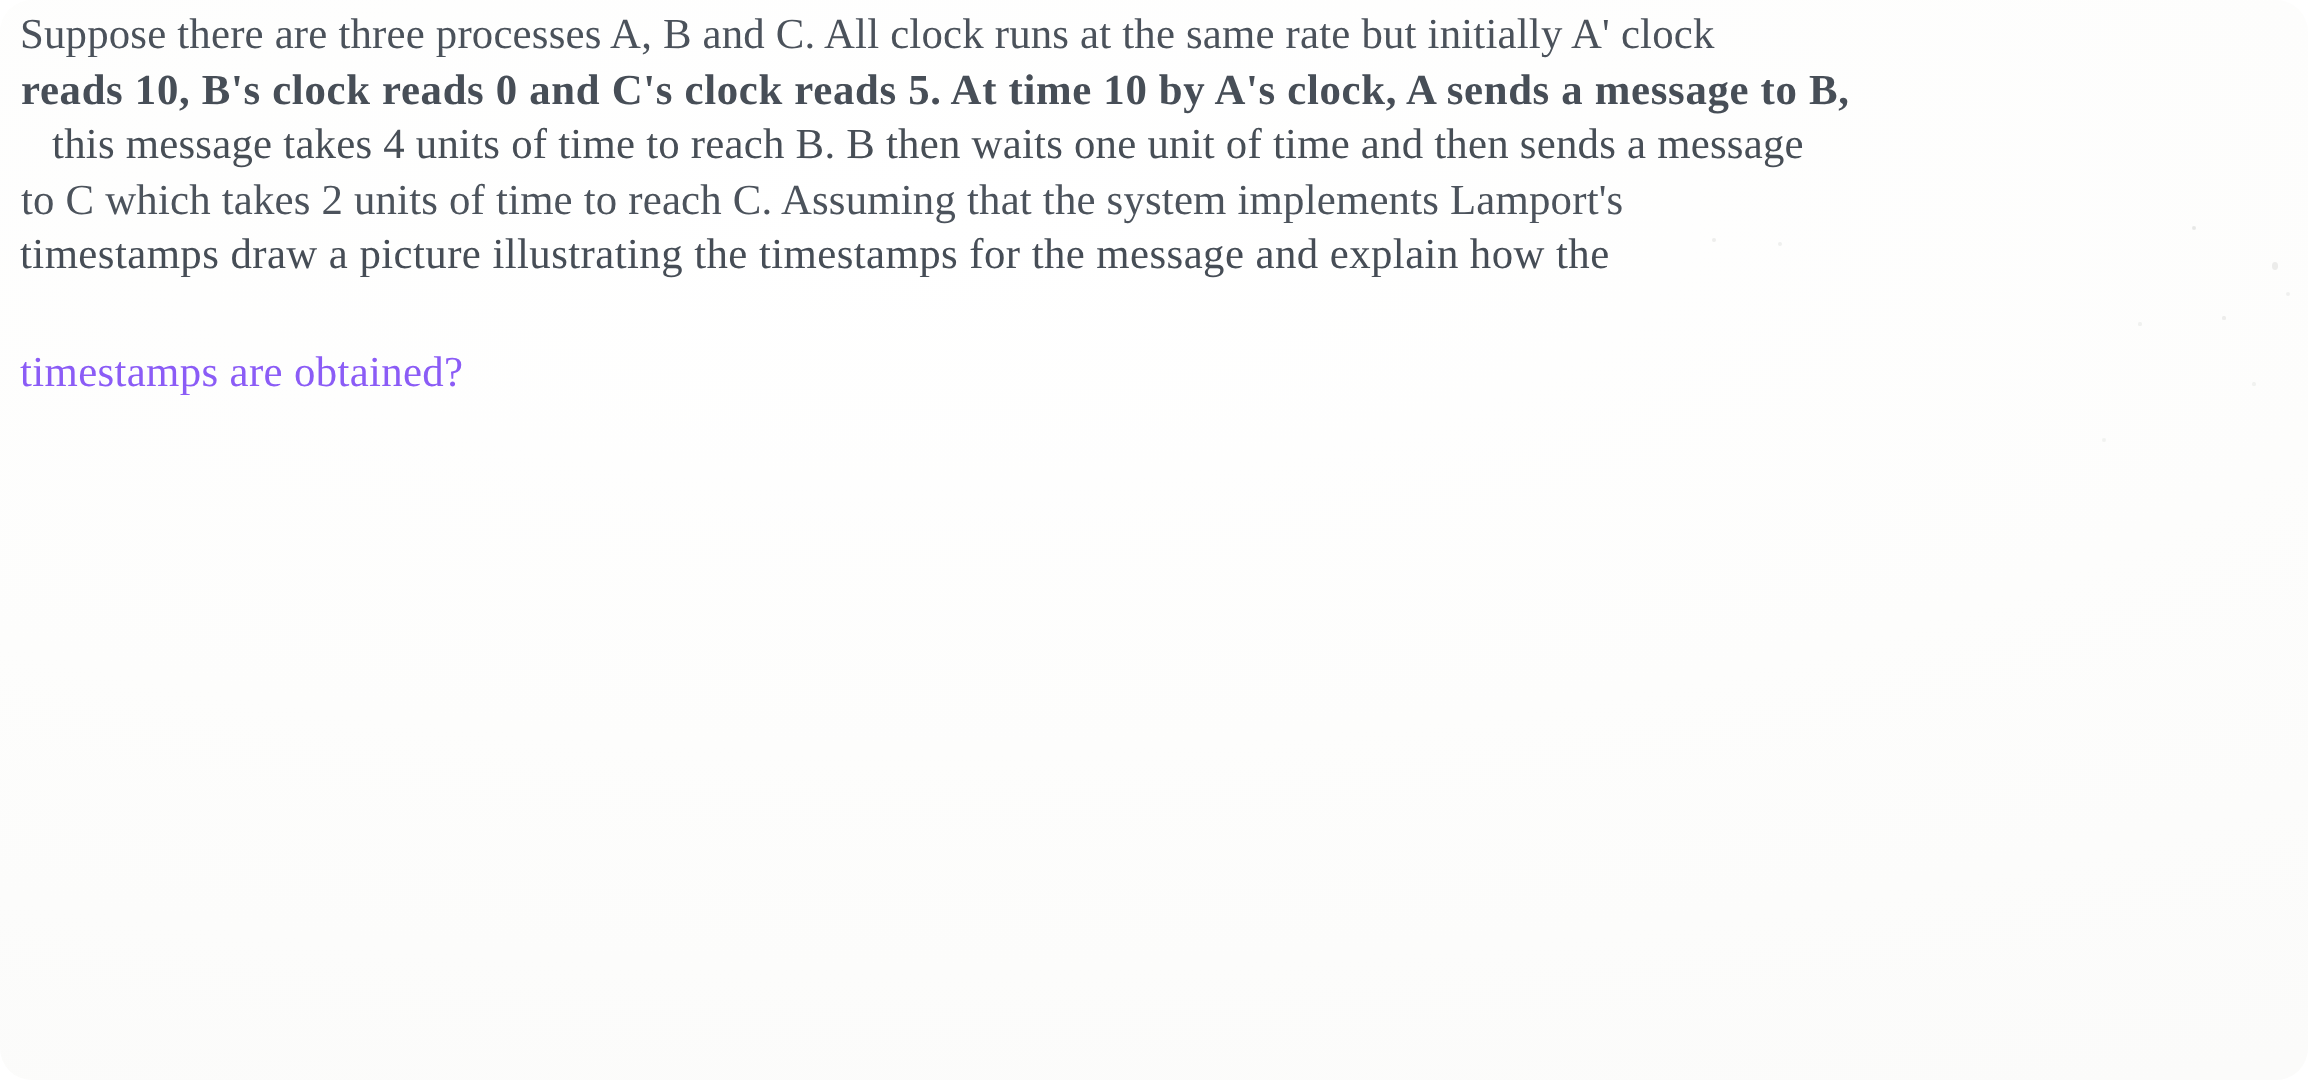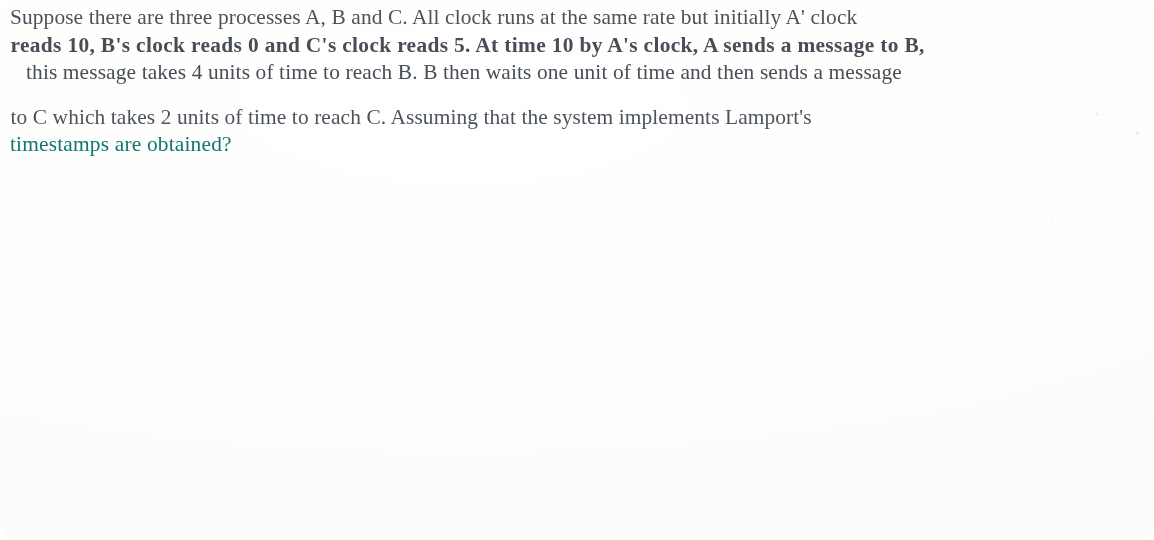--- a/index.html
+++ b/index.html
@@ -47,23 +47,23 @@
     letter-spacing: 0.12px;
     white-space: nowrap;
     font-family: "Liberation Serif", "DejaVu Serif", serif;
     text-rendering: optimizeLegibility;
   }
 
   
   .doc-line.l1 { color: #4b525b; margin-left: 0px;   letter-spacing: 0.10px; }
   .doc-line.l2 { color: #474e57; margin-left: 0.5px; letter-spacing: 0.34px; font-weight: bold; }
   .doc-line.l3 { color: #474e56; margin-left: 16px;   letter-spacing: 0.12px; }
-  .doc-line.l4 { color: #4c535c; margin-left: 0.5px; letter-spacing: 0.10px; margin-top: 17px; }
+  .doc-line.l4 { color: #4c535c; margin-left: 0.5px; letter-spacing: 0.10px; }
   .doc-line.l5 { color: #464d56; margin-left: 0px;   letter-spacing: 0.22px; }
-  .doc-line.l6 { color: #0f766e; margin-left: 0px;   letter-spacing: 0.18px; }
+  .doc-line.l6 { color: #8b5cf6; margin-left: 0px;   letter-spacing: 0.18px; margin-top: 31px; }
 
   
   .speckle {
     position: absolute;
     background: #c9cbc8;
     border-radius: 50%;
     opacity: 0.5;
     pointer-events: none;
   }
   .speckle.s1 { left: 1096px; top: 113px; width: 2px;   height: 2px;   opacity: 0.42; }
@@ -81,20 +81,21 @@
 
 <div id="page">
 
   <div id="paper-tint"></div>
 
   <div id="question-block">
     <div class="doc-line l1">Suppose there are three processes A, B and C. All clock runs at the same rate but initially A' clock</div>
     <div class="doc-line l2">reads 10, B's clock reads 0 and C's clock reads 5. At time 10 by A's clock, A sends a message to B,</div>
     <div class="doc-line l3">this message takes 4 units of time to reach B. B then waits one unit of time and then sends a message</div>
     <div class="doc-line l4">to C which takes 2 units of time to reach C. Assuming that the system implements Lamport's</div>
+    <div class="doc-line l5">timestamps draw a picture illustrating the timestamps for the message and explain how the</div>
     <div class="doc-line l6">timestamps are obtained?</div>
   </div>
 
   <div class="speckle s1"></div>
   <div class="speckle s2"></div>
   <div class="speckle s3"></div>
   <div class="speckle s4"></div>
   <div class="speckle s5"></div>
   <div class="speckle s6"></div>
   <div class="speckle s7"></div>

